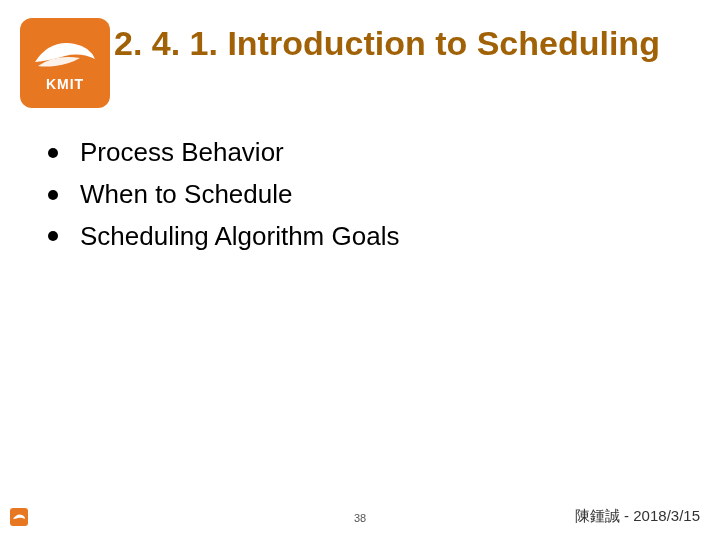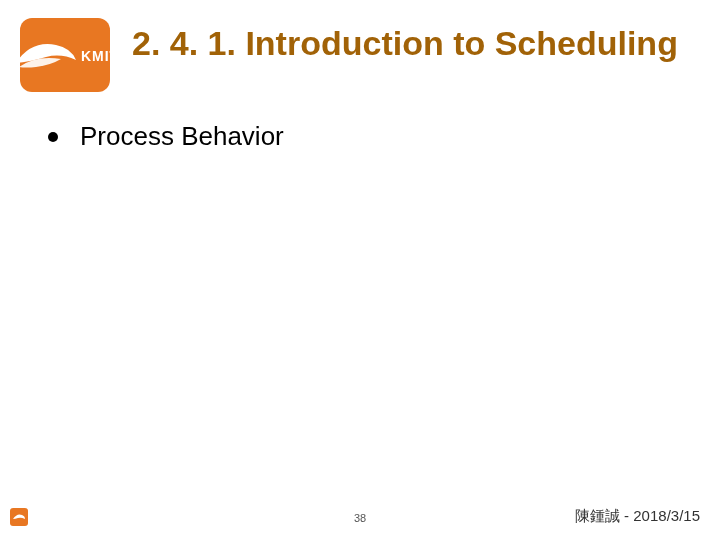--- a/index.html
+++ b/index.html
@@ -11,28 +11,28 @@
     position: relative;
     overflow: hidden;
   }
   .header {
     display: flex;
     align-items: flex-start;
     padding: 18px 30px 0 20px;
   }
   .logo {
     width: 90px;
-    height: 74px;
+    height: 90px;
     background: #e87722;
     border-radius: 12px;
     display: flex;
-    flex-direction: row;
+    flex-direction: column;
     align-items: center;
     justify-content: center;
-    margin-right: 22px;
+    margin-right: 4px;
     flex-shrink: 0;
     position: relative;
   }
   .logo-swoosh {
     width: 70px;
     height: 40px;
     position: relative;
   }
   .logo-swoosh svg { display: block; }
   .logo-text {
@@ -121,20 +121,28 @@
     <div class="logo-text">KMIT</div>
   </div>
   <h1 class="title">2. 4. 1. Introduction to Scheduling</h1>
 </div>
 
 <div class="content">
   <div class="bullet-row">
     <span class="bullet"></span>
     <span class="bullet-text">Process Behavior</span>
   </div>
+  <div class="bullet-row">
+    <span class="bullet"></span>
+    <span class="bullet-text">When to Schedule</span>
+  </div>
+  <div class="bullet-row">
+    <span class="bullet"></span>
+    <span class="bullet-text">Scheduling Algorithm Goals</span>
+  </div>
 </div>
 
 <div class="footer">
   <div class="footer-logo">
     <svg width="14" height="10" viewBox="0 0 14 10">
       <path d="M1,7 Q5,1 10,3 Q13,4 13,7 Q9,5 6,6 Q3,7 1,7 Z" fill="#ffffff"></path>
     </svg>
   </div>
   <div class="page-num">38</div>
   <div class="footer-right">陳鍾誠 - 2018/3/15</div>

